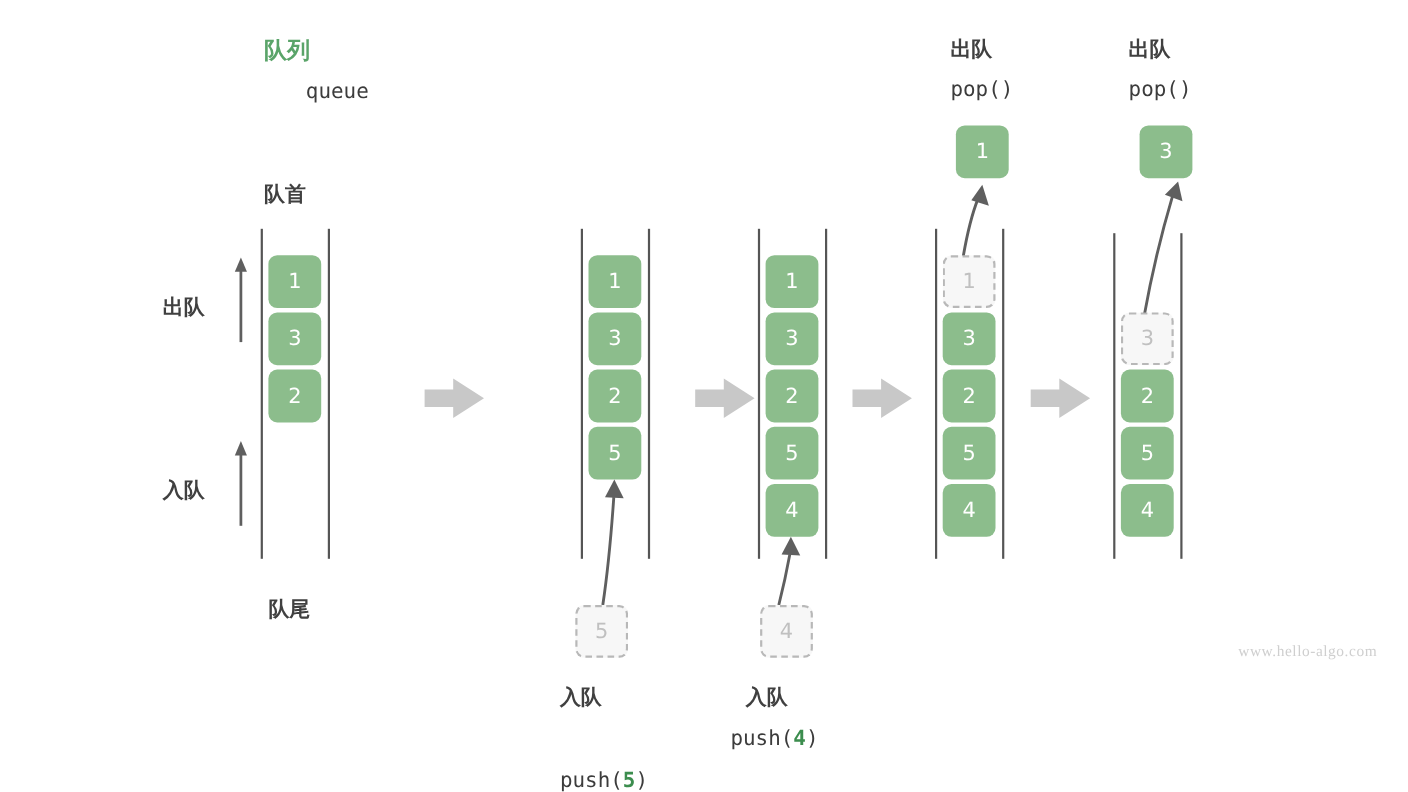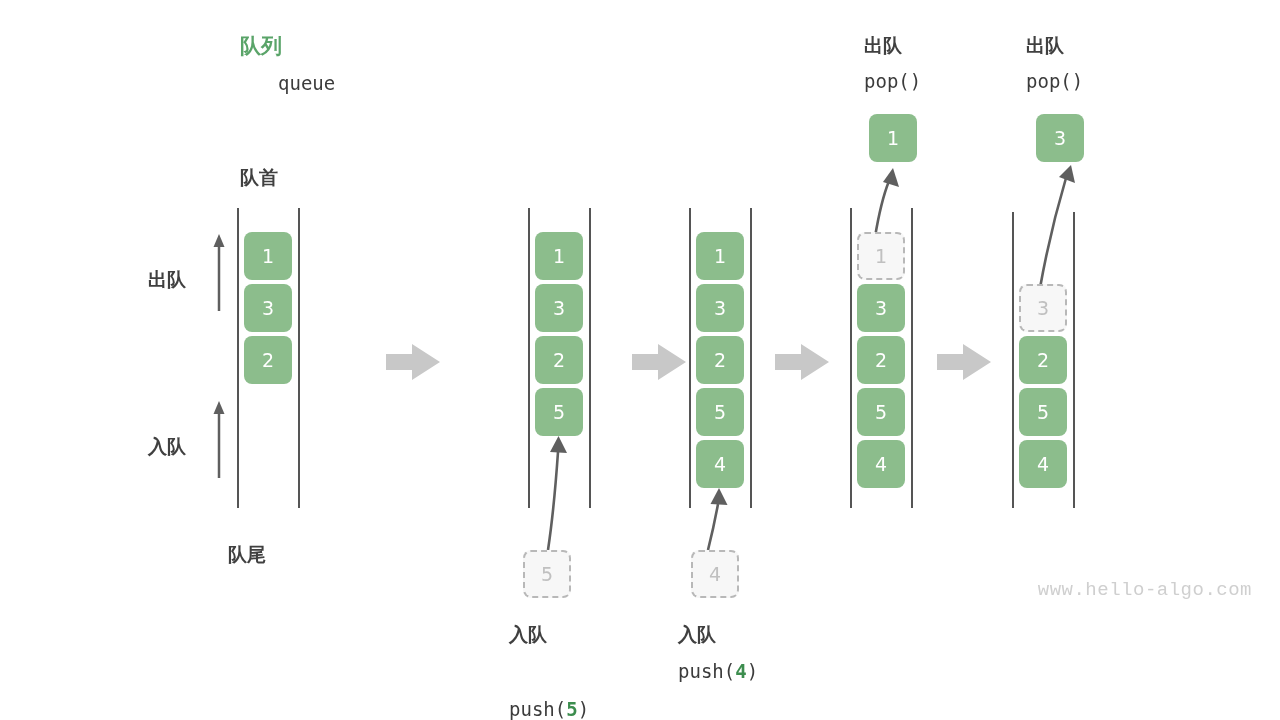--- a/index.html
+++ b/index.html
@@ -44,22 +44,22 @@
     color: #5AA469;
   }
   .accent {
     color: #3C8D4E;
     font-weight: bold;
   }
   .watermark {
     position: absolute;
     right: 28px;
     bottom: 24px;
-    font-family: Liberation Mono, monospace;
-    font-size: 19px;
+    font-family: Liberation Serif, serif;
+    font-size: 14px;
     color: #cfcfcf;
     letter-spacing: 0.5px;
     white-space: nowrap;
   }
 
   
   .rail {
     position: absolute;
     width: 2px;
     background: #555555;
@@ -101,21 +101,21 @@
 </style>
 </head>
 <body>
 
 <div class="stage">
 
   <div class="label-cn title-green" style="left:240px; top:36px; font-size:21px;">队列</div>
   <div class="label-mono" style="left:248px; top:74px;margin-left:30px;">queue</div>
 
   <div class="label-cn" style="left:240px; top:144px;margin-top:24px;">队首</div>
-  <div class="label-cn" style="left:228px; top:545px;">队尾</div>
+  <div class="label-cn" style="left:244px; top:545px;">队尾</div>
 
   <div class="label-cn" style="left:148px; top:270px;">出队</div>
   <svg class="uparrow" style="left:211px; top:233px;" width="16" height="80">
     <line x1="8" y1="78" x2="8" y2="12" stroke="#5f5f5f" stroke-width="2.5"></line>
     <polygon points="8,1 2.5,14 13.5,14" fill="#5f5f5f"></polygon>
   </svg>
 
   <div class="label-cn" style="left:148px; top:437px;">入队</div>
   <svg class="uparrow" style="left:211px; top:400px;" width="16" height="80">
     <line x1="8" y1="78" x2="8" y2="12" stroke="#5f5f5f" stroke-width="2.5"></line>
@@ -168,21 +168,21 @@
     <div class="box" style="left:696px; top:388px;">5</div>
     <div class="box" style="left:696px; top:440px;">4</div>
 
     <svg style="position:absolute; left:686px; top:482px;" width="70" height="72">
       <path d="M 22 68 Q 28 44 32 22" stroke="#5f5f5f" stroke-width="2.6" fill="none"></path>
       <polygon points="33,6 24.5,22 41.5,23" fill="#5f5f5f"></polygon>
     </svg>
     <div class="box ghost" style="left:691px; top:550px;">4</div>
 
     <div class="label-cn" style="left:678px; top:625px;">入队</div>
-    <div class="label-mono" style="left:678px; top:662px;"><span>push(</span><span class="accent">4</span><span>)</span></div>
+    <div class="label-mono" style="left:664px; top:662px;"><span>push(</span><span class="accent">4</span><span>)</span></div>
   </div>
 
   <svg class="connector" style="left:775px; top:344px;" width="56" height="36">
     <polygon points="0,10 26,10 26,0 54,18 26,36 26,26 0,26" fill="#c8c8c8"></polygon>
   </svg>
 
   <div>
     <div class="label-cn" style="left:864px; top:36px;">出队</div>
     <div class="label-mono" style="left:864px; top:72px;">pop()</div>
 

